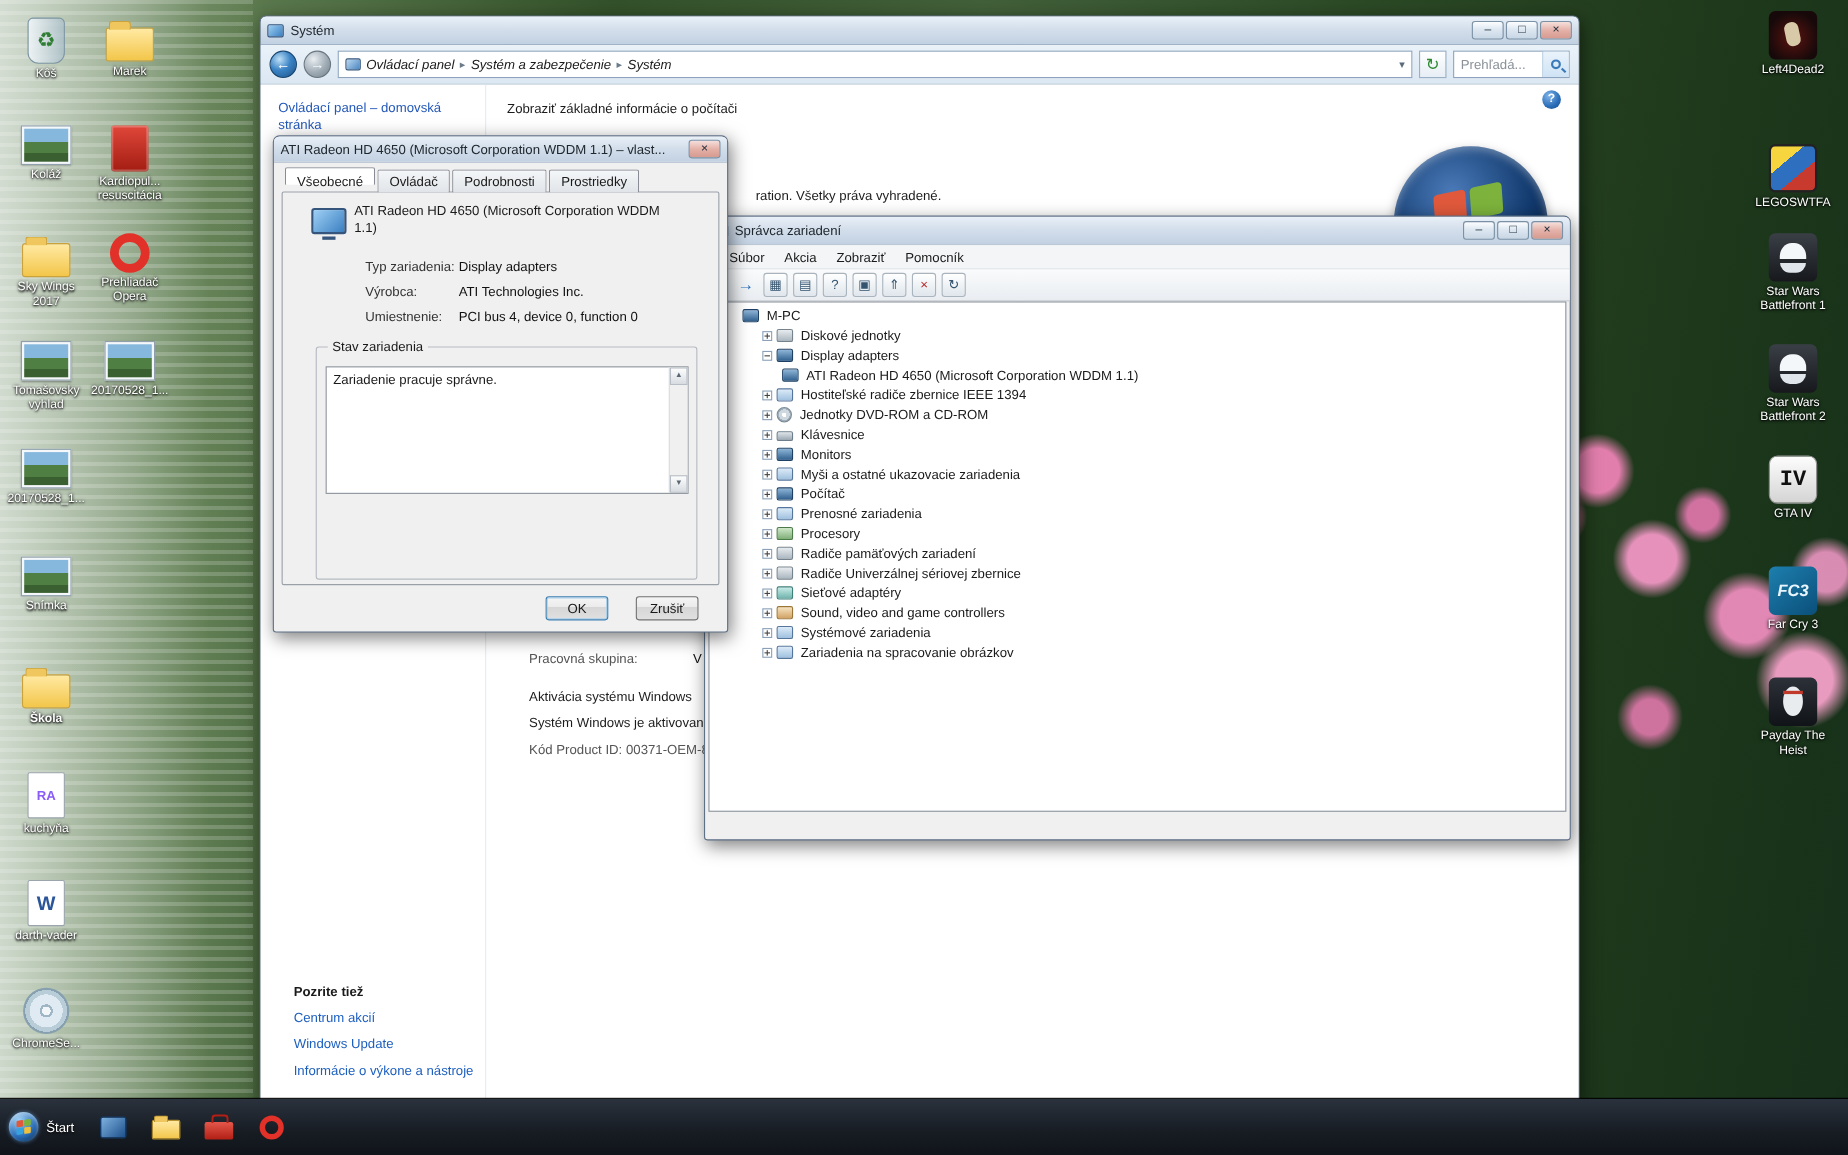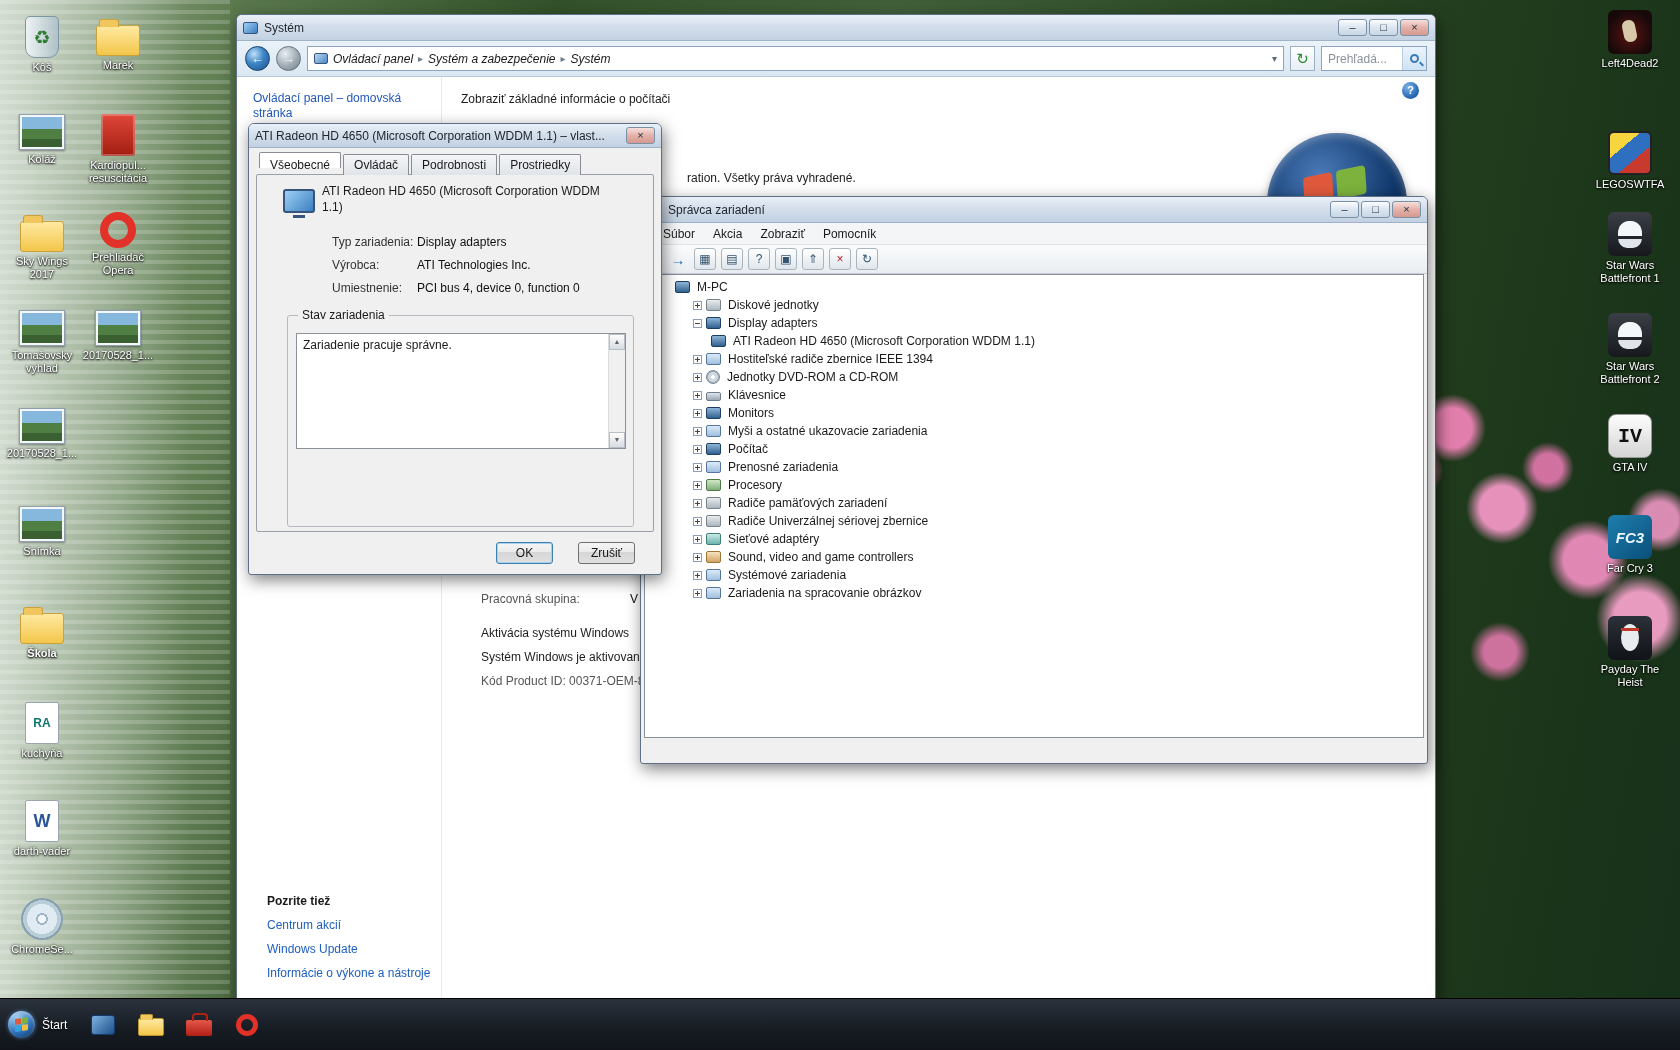--- a/index.html
+++ b/index.html
@@ -34,21 +34,21 @@
 
   .recycle-bin-icon{ width:34px;height:42px;border-radius:5px 5px 10px 10px;
      background:linear-gradient(to right, rgba(240,245,248,.92), rgba(170,190,200,.78));
      border:1px solid #7d96a5; color:#2e7d32; font-size:19px; display:flex;align-items:center;justify-content:center;}
   .folder-icon{ width:44px;height:31px;background:linear-gradient(#ffe9a2,#f3c64a);border:1px solid #caa23c;border-radius:3px;position:relative;margin-top:9px;}
   .folder-icon::before{content:"";position:absolute;top:-7px;left:2px;width:18px;height:7px;background:#f0c75e;border:1px solid #caa23c;border-bottom:none;border-radius:3px 3px 0 0;}
   .photo-icon{ width:46px;height:36px;background:#f5f8fa;border:1px solid #8fa0ac;box-shadow:0 1px 2px rgba(0,0,0,.4);padding:2px;}
   .photo-icon::after{content:"";display:block;width:100%;height:100%;background:linear-gradient(#86b8dd 0 40%, #4f7f42 40% 75%, #3a5f30 75%);}
   .red-document-icon{ width:34px;height:42px;background:linear-gradient(#e0473a,#a31d12);border-radius:3px;box-shadow:inset 0 0 0 2px rgba(255,255,255,.25);}
   .word-document-icon{ width:34px;height:42px;background:#fff;border:1px solid #9aa5ad;color:#2a5699;font-weight:bold;font-size:18px;display:flex;align-items:center;justify-content:center;border-radius:2px;}
-  .text-document-icon{ width:34px;height:42px;background:#fff;border:1px solid #9aa5ad;color:#0f766e;font-weight:bold;font-size:12px;display:flex;align-items:center;justify-content:center;border-radius:2px;}
+  .text-document-icon{ width:34px;height:42px;background:#fff;border:1px solid #9aa5ad;color:#8b5cf6;font-weight:bold;font-size:12px;display:flex;align-items:center;justify-content:center;border-radius:2px;}
   .disc-icon{ width:42px;height:42px;border-radius:50%;
      background:radial-gradient(circle,#f2f6f8 0 4px,#9fb6c6 4px 6px,#dfeaf2 6px 15px,#b9cdd9 15px 19px,#86a0b0 19px 21px);}
   .desk-icon .opera-icon{ width:36px;height:36px;border:8px solid #e23128;border-radius:50%;}
   .l4d2-icon{ width:44px;height:44px;border-radius:6px;background:radial-gradient(circle at 50% 55%, #5a1410, #17090a 72%);position:relative;}
   .l4d2-icon::after{content:"";position:absolute;left:15px;top:10px;width:13px;height:22px;background:#d8c9a8;border-radius:6px;transform:rotate(-12deg);}
   .lego-sw-icon{ width:44px;height:44px;border-radius:6px;border:2px solid #222;
      background:linear-gradient(140deg,#f6d53e 0 34%,#2e6fc0 34% 64%,#c93a2e 64%);}
   .stormtrooper-icon{ width:44px;height:44px;border-radius:6px;background:linear-gradient(#3a3f46,#16181c);display:flex;align-items:center;justify-content:center;}
   .stormtrooper-icon::after{content:"";width:24px;height:27px;border-radius:45% 45% 38% 38%;
      background:linear-gradient(#f4f7f9 0 55%, #23262b 55% 68%, #dfe5ea 68%);}

